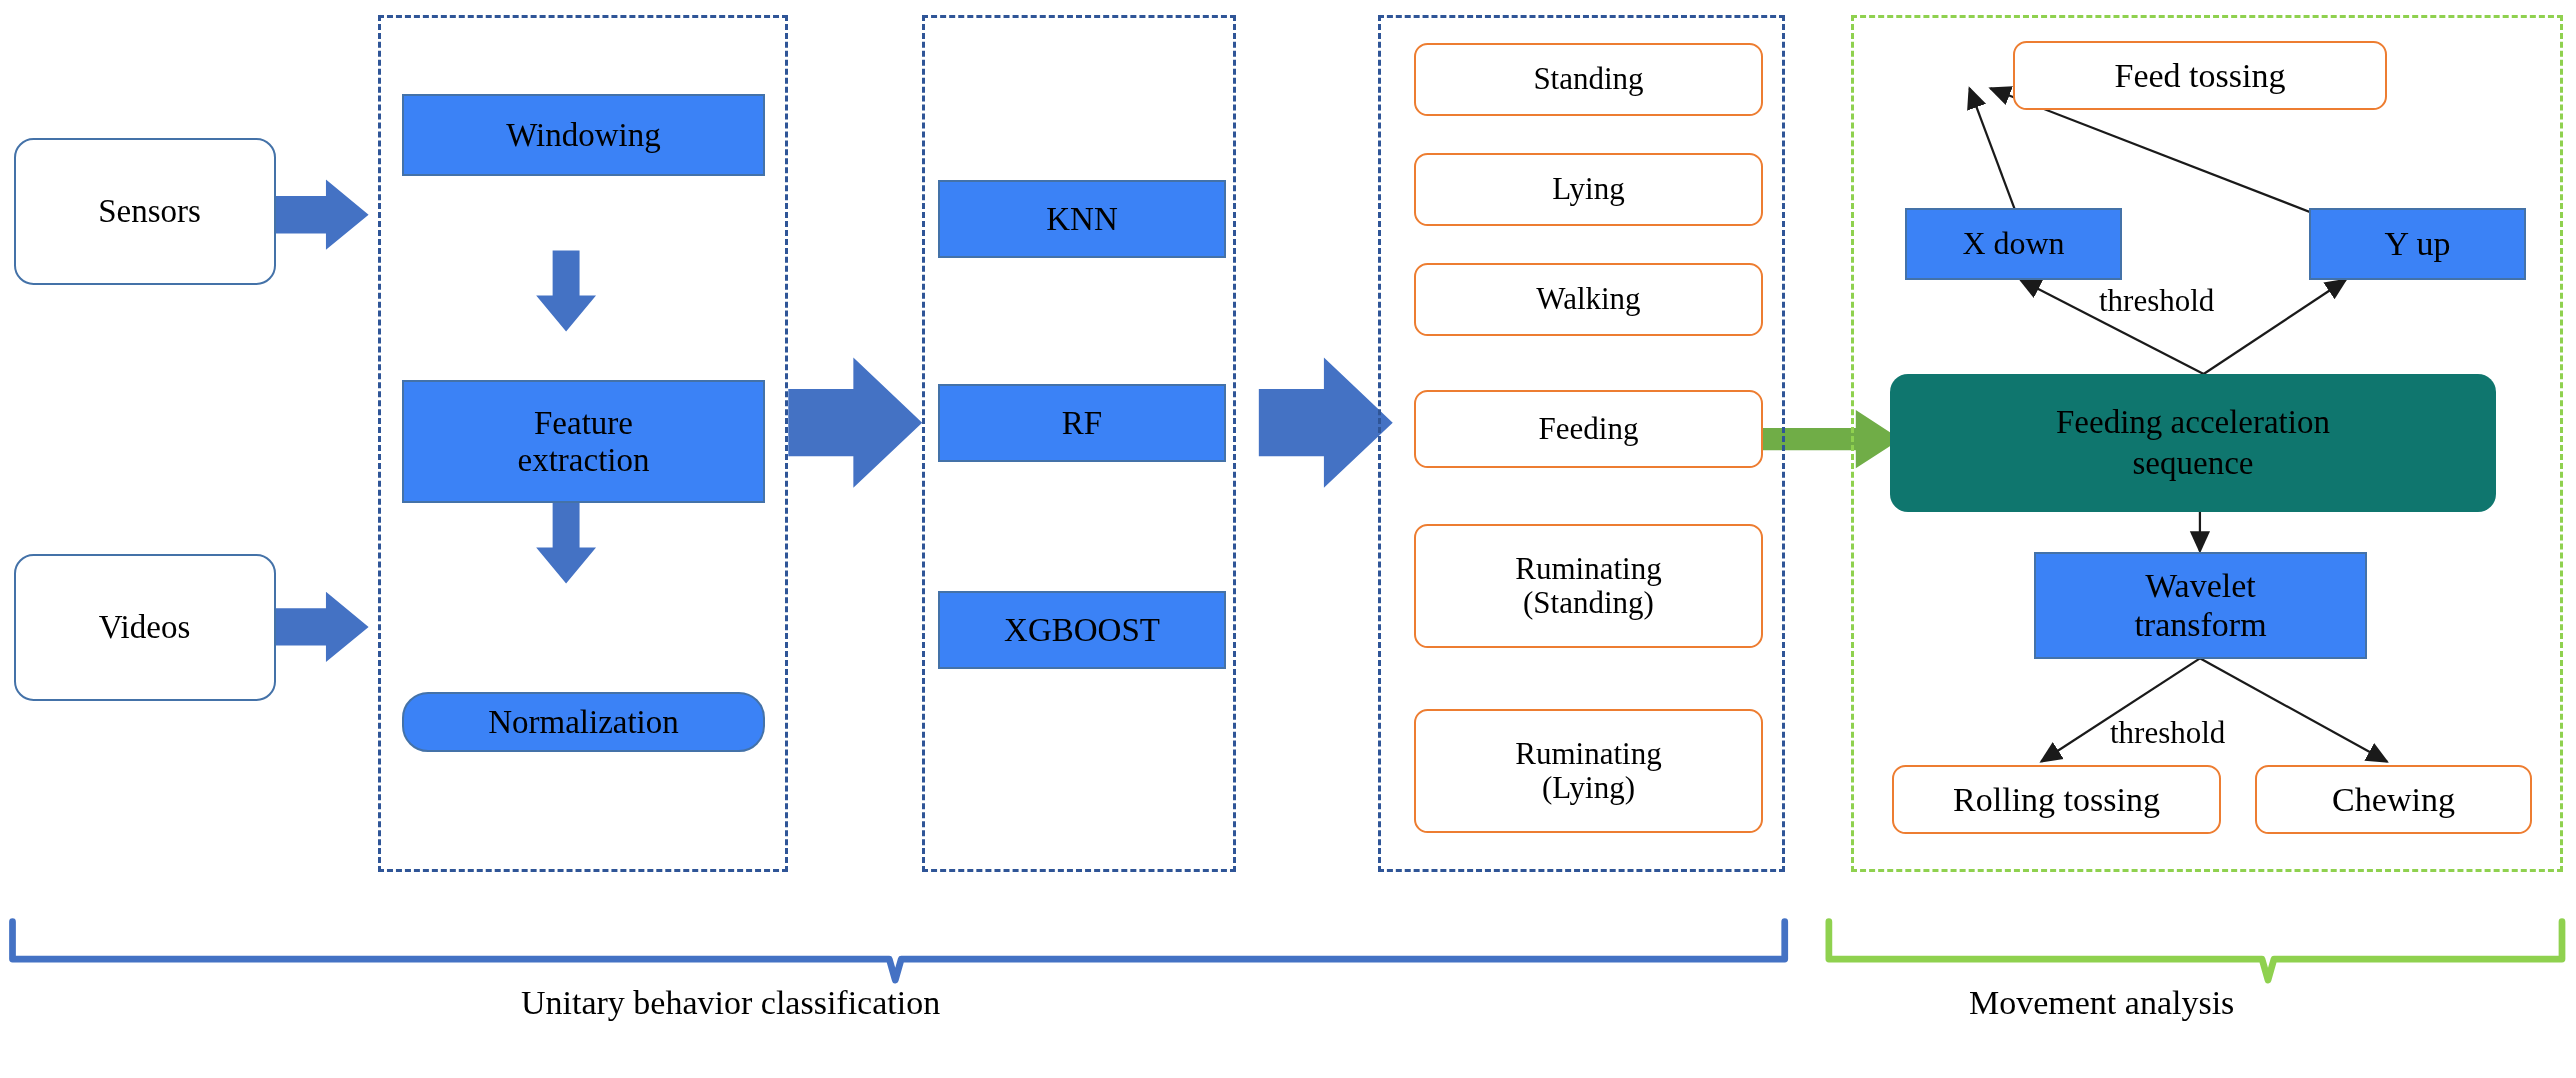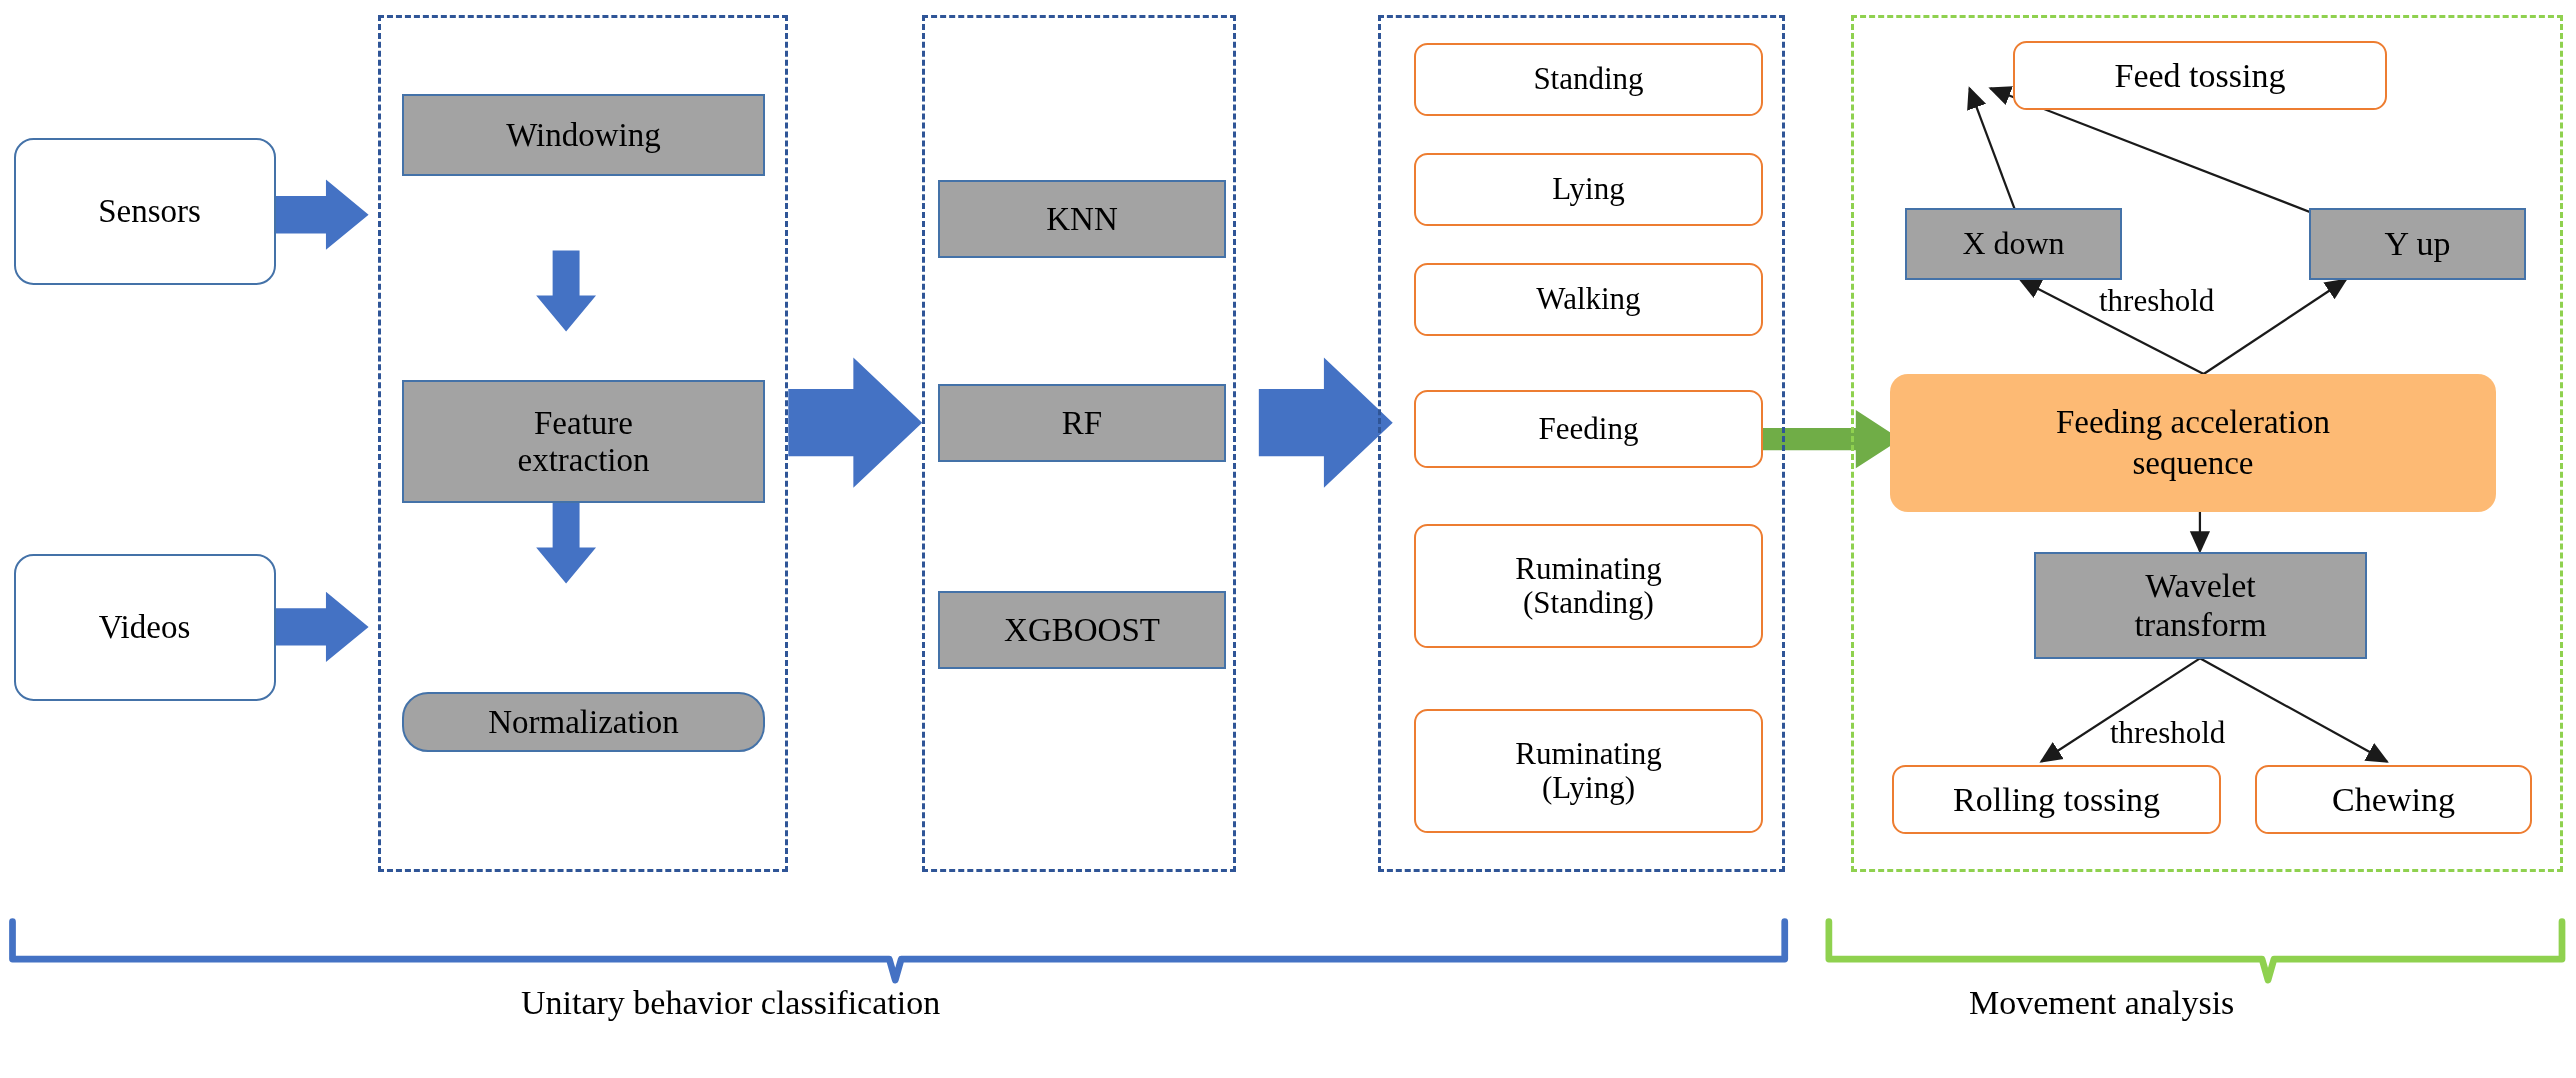--- a/index.html
+++ b/index.html
@@ -25,21 +25,21 @@
     display: flex;
     align-items: center;
     justify-content: center;
     font-size: 33px;
     color: #000;
   }
 
   
   .rect-box {
     border: 2.2px solid #4472A8;
-    background: #a3a3a3;
+    background: #3b82f6;
     display: flex;
     align-items: center;
     justify-content: center;
     text-align: center;
     font-size: 33px;
     line-height: 1.12;
     color: #000;
   }
 
   
@@ -51,21 +51,21 @@
     align-items: center;
     justify-content: center;
     text-align: center;
     font-size: 31px;
     line-height: 1.1;
     color: #000;
   }
 
   
   .green-box {
-    background: #fdba74;
+    background: #0f766e;
     border-radius: 18px;
     display: flex;
     align-items: center;
     justify-content: center;
     text-align: center;
     font-size: 33px;
     line-height: 1.25;
     color: #000;
   }
 

